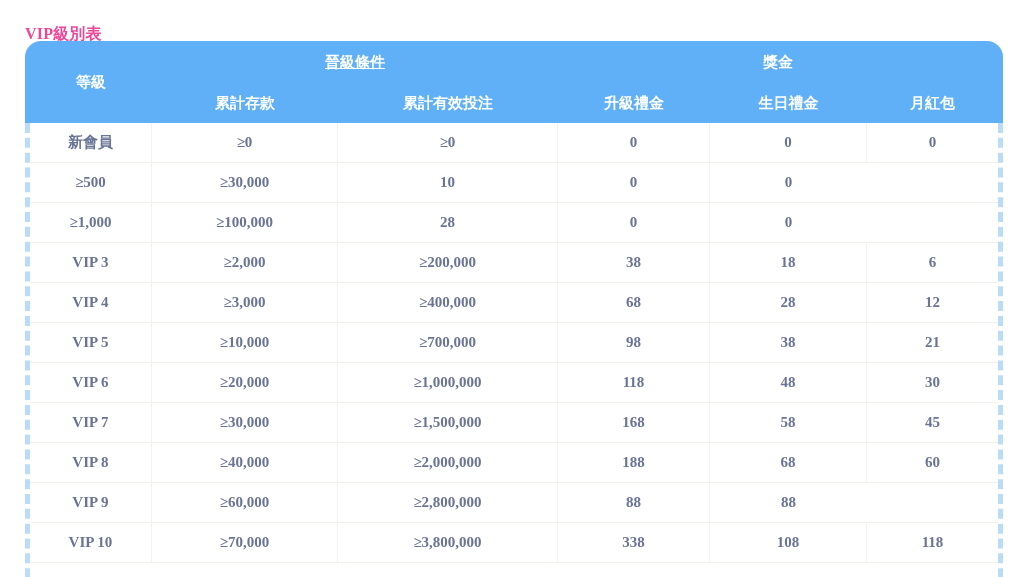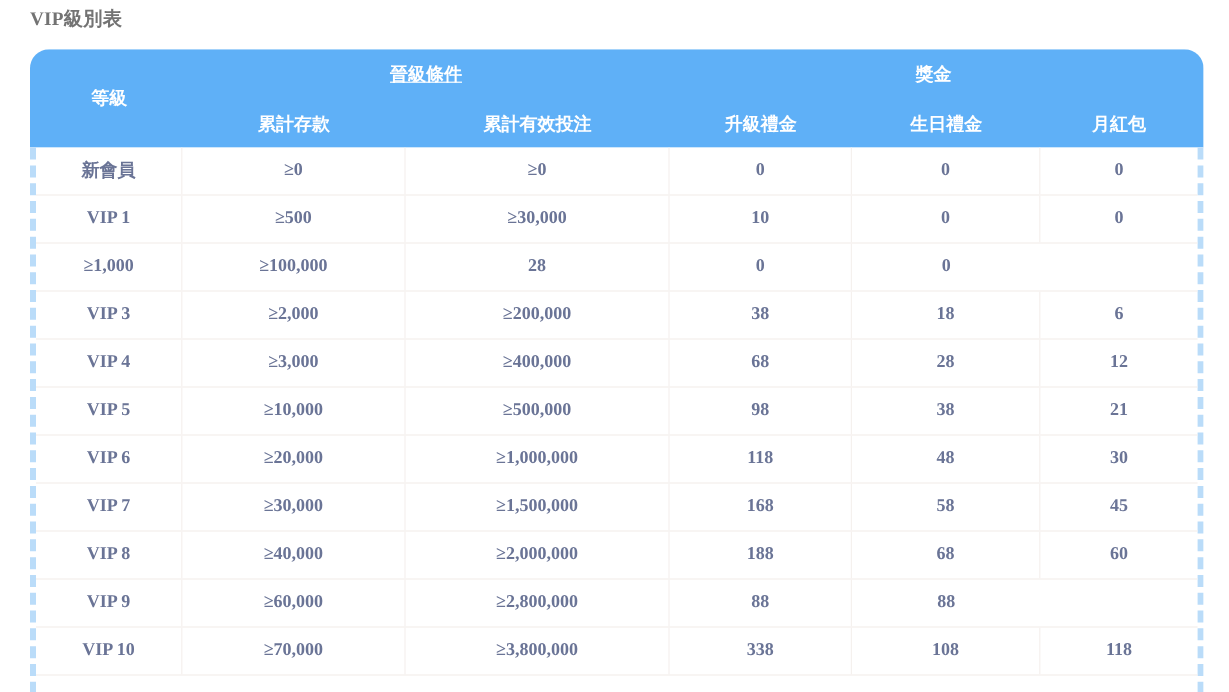--- a/index.html
+++ b/index.html
@@ -6,25 +6,25 @@
   html, body {
     width: 1024px; height: 577px;
     background: #ffffff;
     overflow: hidden;
     font-family: "Liberation Sans", sans-serif;
   }
   .page { position: relative; width: 1024px; height: 577px; }
 
   .page-title {
     position: absolute;
-    left: 25px; top: 6px;
+    left: 25px; top: 24px;
     font-family: "Liberation Serif", "DejaVu Serif", serif;
     font-weight: bold;
     font-size: 16px;
-    color: #737373;
+    color: #ec4899;
     letter-spacing: 0.2px;
   }
 
   .table-card {
     position: absolute;
     left: 25px; top: 41px;
     width: 978px;
     height: 536px;
     overflow: hidden;
   }
@@ -102,21 +102,20 @@
   <div class="table-row">
     <div class="cell">新會員</div>
     <div class="cell">≥0</div>
     <div class="cell">≥0</div>
     <div class="cell">0</div>
     <div class="cell">0</div>
     <div class="cell">0</div>
   </div>
 
   <div class="table-row">
-    <div class="cell">VIP 1</div>
     <div class="cell">≥500</div>
     <div class="cell">≥30,000</div>
     <div class="cell">10</div>
     <div class="cell">0</div>
     <div class="cell">0</div>
   </div>
 
   <div class="table-row">
     <div class="cell">≥1,000</div>
     <div class="cell">≥100,000</div>
@@ -139,21 +138,21 @@
     <div class="cell">≥3,000</div>
     <div class="cell">≥400,000</div>
     <div class="cell">68</div>
     <div class="cell">28</div>
     <div class="cell">12</div>
   </div>
 
   <div class="table-row">
     <div class="cell">VIP 5</div>
     <div class="cell">≥10,000</div>
-    <div class="cell">≥500,000</div>
+    <div class="cell">≥700,000</div>
     <div class="cell">98</div>
     <div class="cell">38</div>
     <div class="cell">21</div>
   </div>
 
   <div class="table-row">
     <div class="cell">VIP 6</div>
     <div class="cell">≥20,000</div>
     <div class="cell">≥1,000,000</div>
     <div class="cell">118</div>

